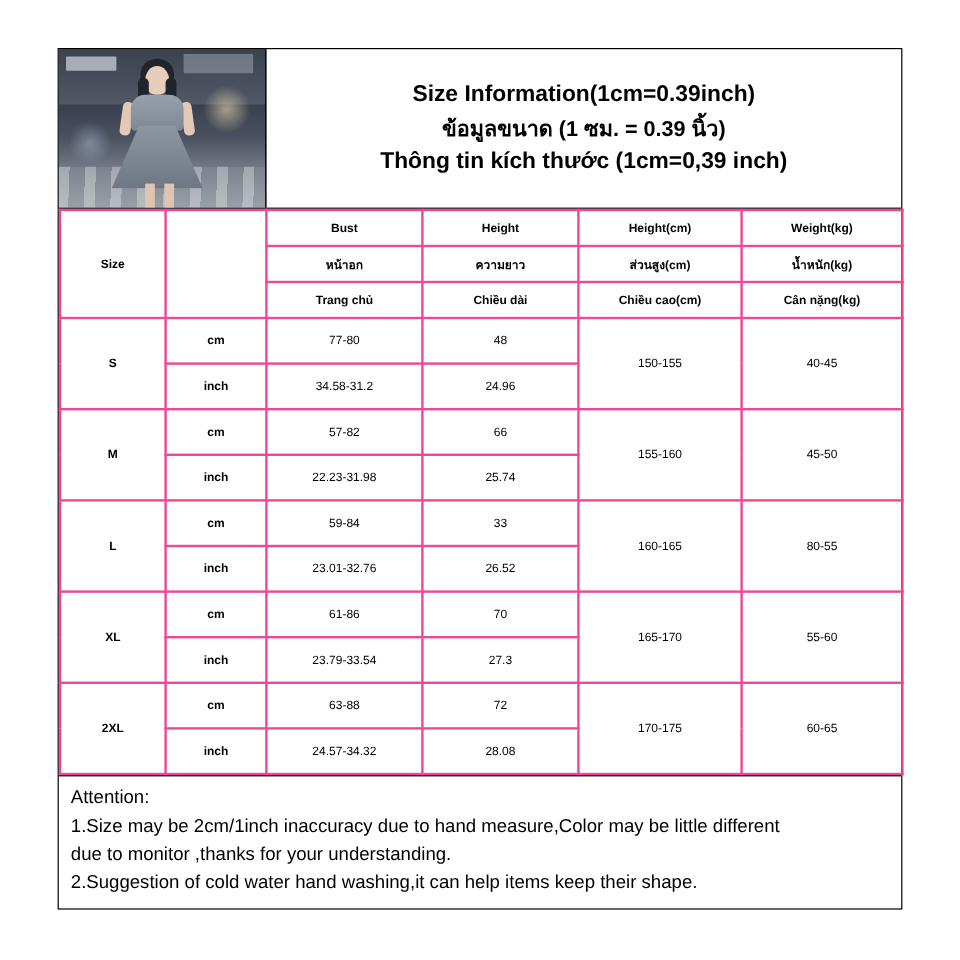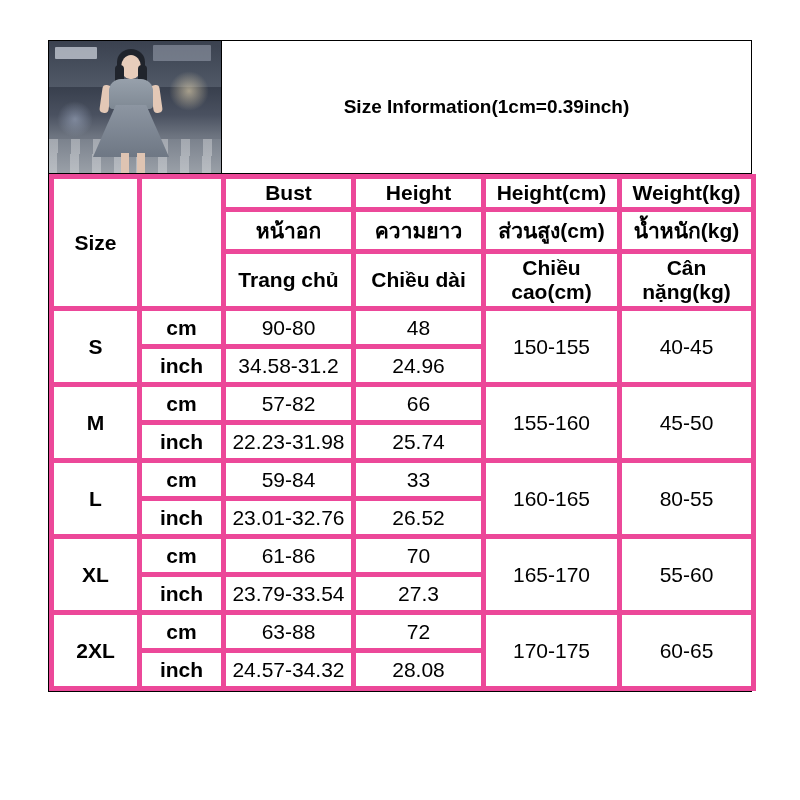--- a/index.html
+++ b/index.html
@@ -137,24 +137,24 @@
   .title-line.th { font-size: 18px; }
   .title-line.vi { font-size: 19px; }
 
   
   table.size-table {
     width: 100%;
     border-collapse: collapse;
     table-layout: fixed;
   }
   table.size-table td, table.size-table th {
-    border: 5px solid #ec4899;
+    border: 2px solid #ec4899;
     text-align: center;
     vertical-align: middle;
-    font-size: 21px;
+    font-size: 10px;
     padding: 2px 2px;
   }
   .col-size  { width: 88px; }
   .col-unit  { width: 84px; }
   .col-bust  { width: 130px; }
   .col-len   { width: 130px; }
   .col-hei   { width: 136px; }
   .col-wei   { width: 134px; }
 
   .hdr-cell {
@@ -205,20 +205,22 @@
         <div class="model-hair3"></div>
         <div class="arm1"></div>
         <div class="arm2"></div>
         <div class="model-top"></div>
         <div class="model-skirt"></div>
         <div class="model-leg1"></div>
         <div class="model-leg2"></div>
       </div>
       <div class="title-box">
         <div class="title-line en">Size Information(1cm=0.39inch)</div>
+        <div class="title-line th">ข้อมูลขนาด (1 ซม. = 0.39 นิ้ว)</div>
+        <div class="title-line vi">Thông tin kích thước (1cm=0,39 inch)</div>
       </div>
     </div>
 
     <table class="size-table">
       <colgroup>
         <col class="col-size">
           <col class="col-unit">
           <col class="col-bust">
         <col class="col-len">
           <col class="col-hei">
@@ -243,21 +245,21 @@
         <tr>
           <td class="hdr-cell">Trang chủ</td>
           <td class="hdr-cell">Chiều dài</td>
           <td class="hdr-cell">Chiều cao(cm)</td>
           <td class="hdr-cell">Cân nặng(kg)</td>
         </tr>
 
         <tr class="row-h">
           <td class="size-letter" rowspan="2">S</td>
           <td class="unit-cell">cm</td>
-          <td class="data-cell">90-80</td>
+          <td class="data-cell">77-80</td>
           <td class="data-cell">48</td>
           <td class="data-cell" rowspan="2">150-155</td>
           <td class="data-cell" rowspan="2">40-45</td>
         </tr>
         <tr class="row-h">
           <td class="unit-cell">inch</td>
           <td class="data-cell">34.58-31.2</td>
           <td class="data-cell">24.96</td>
         </tr>
 
@@ -312,15 +314,21 @@
           <td class="data-cell" rowspan="2">60-65</td>
         </tr>
         <tr class="row-h">
           <td class="unit-cell">inch</td>
           <td class="data-cell">24.57-34.32</td>
           <td class="data-cell">28.08</td>
         </tr>
       </tbody>
     </table>
 
+    <div class="attention">
+      <p class="att-title">Attention:</p>
+      <p>1.Size may be 2cm/1inch inaccuracy due to hand measure,Color may be little different</p>
+      <p>due to monitor ,thanks for your understanding.</p>
+      <p>2.Suggestion of cold water hand washing,it can help items keep their shape.</p>
+    </div>
 
   </div>
 </div>
 
 </body></html>

